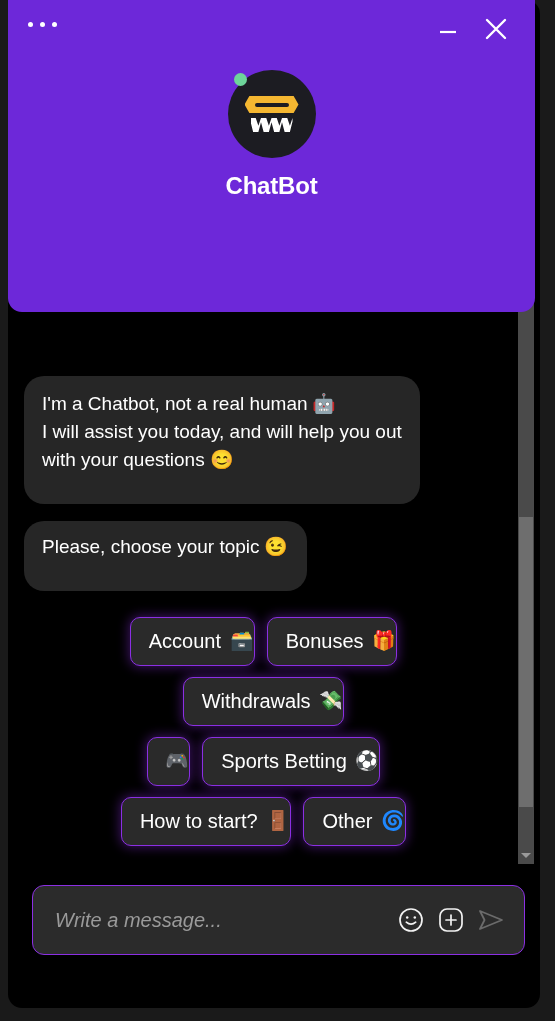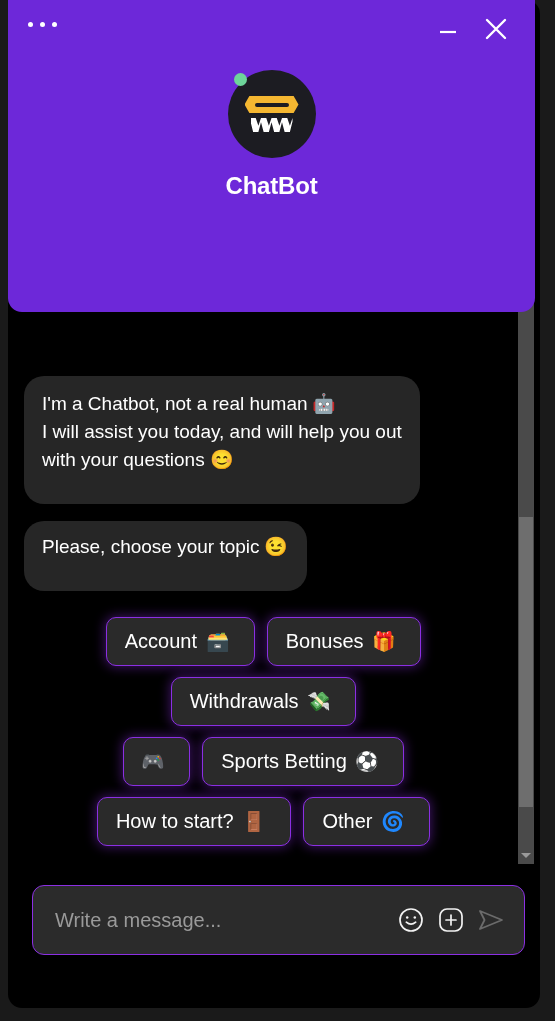--- a/index.html
+++ b/index.html
@@ -197,27 +197,27 @@
     gap: 12px;
     justify-content: center;
   }
   .topic-btn {
     background: #2a2a2a;
     border: 1.6px solid #8b2fe3;
     border-radius: 10px;
     color: #ffffff;
     font-size: 20px;
     line-height: 1;
-    padding: 13px 24px 14px 18px;
+    padding: 13px 0 14px 18px;
     white-space: nowrap;
     cursor: pointer;
     box-shadow: 0 0 12px 1px rgba(139,47,227,0.45);
     font-family: "Liberation Sans", sans-serif;
     display: inline-flex;
-    align-items: flex-end;
+    align-items: flex-start;
     gap: 9px;
   }
   .topic-btn .emo {
     font-size: 19px;
     line-height: 1;
   }
 
   
   #scrollbar {
     position: absolute;
@@ -274,20 +274,21 @@
   }
   #message-input {
     flex: 1;
     background: transparent;
     border: none;
     outline: none;
     color: #ffffff;
     font-size: 20px;
     font-family: "Liberation Sans", sans-serif;
     padding: 0 10px 0 22px;
+    font-style: italic;
   }
   #message-input::placeholder { color: #9a9a9a; }
   .composer-icon {
     width: 34px; height: 34px;
     display: flex;
     align-items: center;
     justify-content: center;
     cursor: pointer;
     margin-right: 6px;
   }

